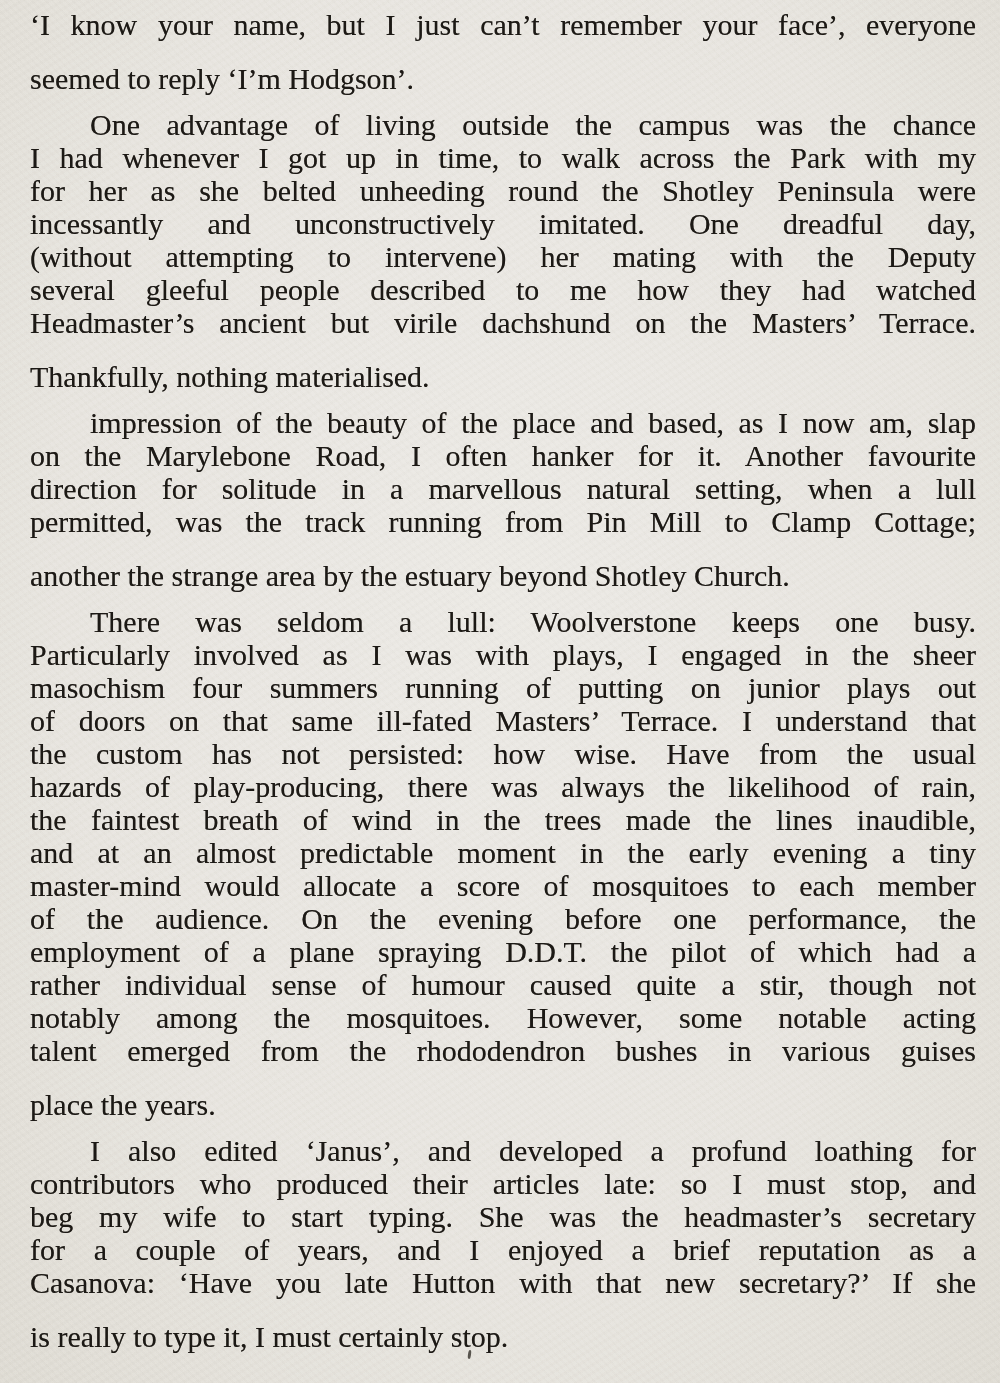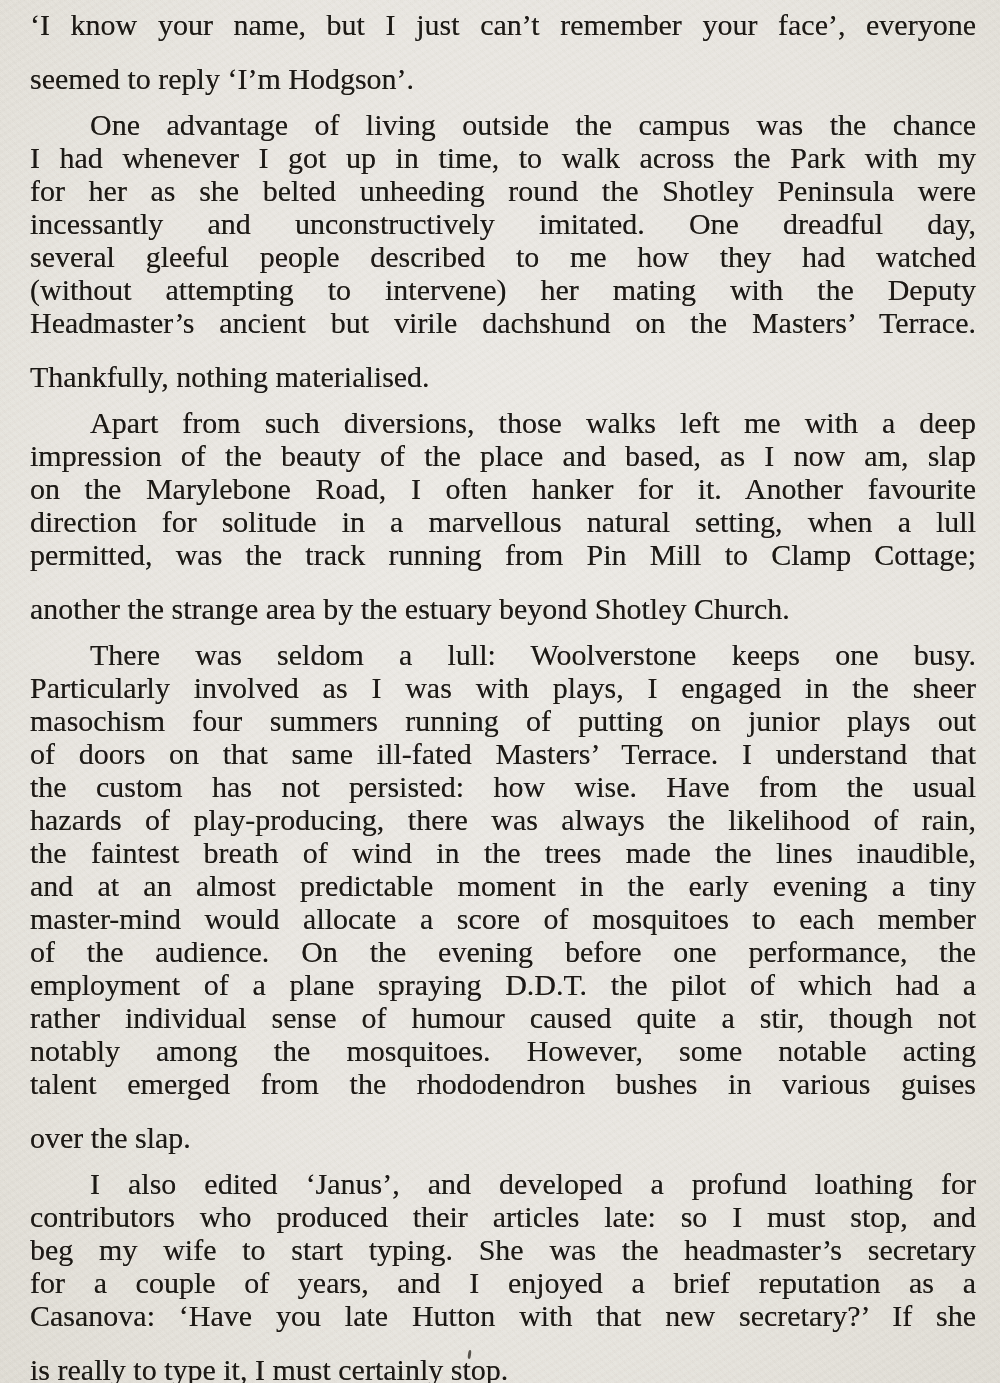--- a/index.html
+++ b/index.html
@@ -68,27 +68,26 @@
   <div class="article-body">
       <div class="paragraph">
         <div class="line">‘I know your name, but I just can’t remember your face’, everyone</div>
         <div class="line last">seemed to reply ‘I’m Hodgson’.</div>
       </div>
       <div class="paragraph indent">
         <div class="line">One advantage of living outside the campus was the chance</div>
         <div class="line">I had whenever I got up in time, to walk across the Park with my</div>
         <div class="line">for her as she belted unheeding round the Shotley Peninsula were</div>
         <div class="line">incessantly and unconstructively imitated. One dreadful day,</div>
+        <div class="line">(without attempting to intervene) her mating with the Deputy</div>
         <div class="line">several gleeful people described to me how they had watched</div>
-        <div class="line">(without attempting to intervene) her mating with the Deputy</div>
         <div class="line">Headmaster’s ancient but virile dachshund on the Masters’ Terrace.</div>
         <div class="line last">Thankfully, nothing materialised.</div>
       </div>
       <div class="paragraph indent">
-        <div class="line">Apart from such diversions, those walks left me with a deep</div>
         <div class="line">impression of the beauty of the place and based, as I now am, slap</div>
         <div class="line">on the Marylebone Road, I often hanker for it. Another favourite</div>
         <div class="line">direction for solitude in a marvellous natural setting, when a lull</div>
         <div class="line">permitted, was the track running from Pin Mill to Clamp Cottage;</div>
         <div class="line last">another the strange area by the estuary beyond Shotley Church.</div>
       </div>
       <div class="paragraph indent">
         <div class="line">There was seldom a lull: Woolverstone keeps one busy.</div>
         <div class="line">Particularly involved as I was with plays, I engaged in the sheer</div>
         <div class="line">masochism four summers running of putting on junior plays out</div>
@@ -96,21 +95,21 @@
         <div class="line">the custom has not persisted: how wise. Have from the usual</div>
         <div class="line">hazards of play-producing, there was always the likelihood of rain,</div>
         <div class="line">the faintest breath of wind in the trees made the lines inaudible,</div>
         <div class="line">and at an almost predictable moment in the early evening a tiny</div>
         <div class="line">master-mind would allocate a score of mosquitoes to each member</div>
         <div class="line">of the audience. On the evening before one performance, the</div>
         <div class="line">employment of a plane spraying D.D.T. the pilot of which had a</div>
         <div class="line">rather individual sense of humour caused quite a stir, though not</div>
         <div class="line">notably among the mosquitoes. However, some notable acting</div>
         <div class="line">talent emerged from the rhododendron bushes in various guises</div>
-        <div class="line last">over the slap.</div>
+        <div class="line last">place the years.</div>
       </div>
       <div class="paragraph indent">
         <div class="line">I also edited ‘Janus’, and developed a profund loathing for</div>
         <div class="line">contributors who produced their articles late: so I must stop, and</div>
         <div class="line">beg my wife to start typing. She was the headmaster’s secretary</div>
         <div class="line">for a couple of years, and I enjoyed a brief reputation as a</div>
         <div class="line">Casanova: ‘Have you late Hutton with that new secretary?’ If she</div>
         <div class="line last">is really to type it, I must certainly stop.</div>
       </div>
     </div>

